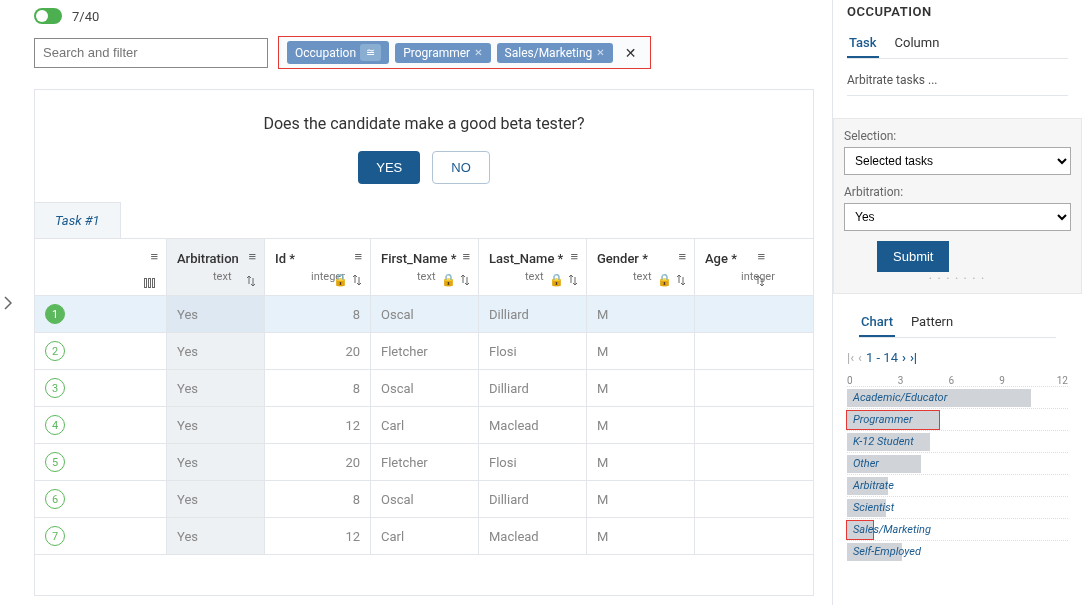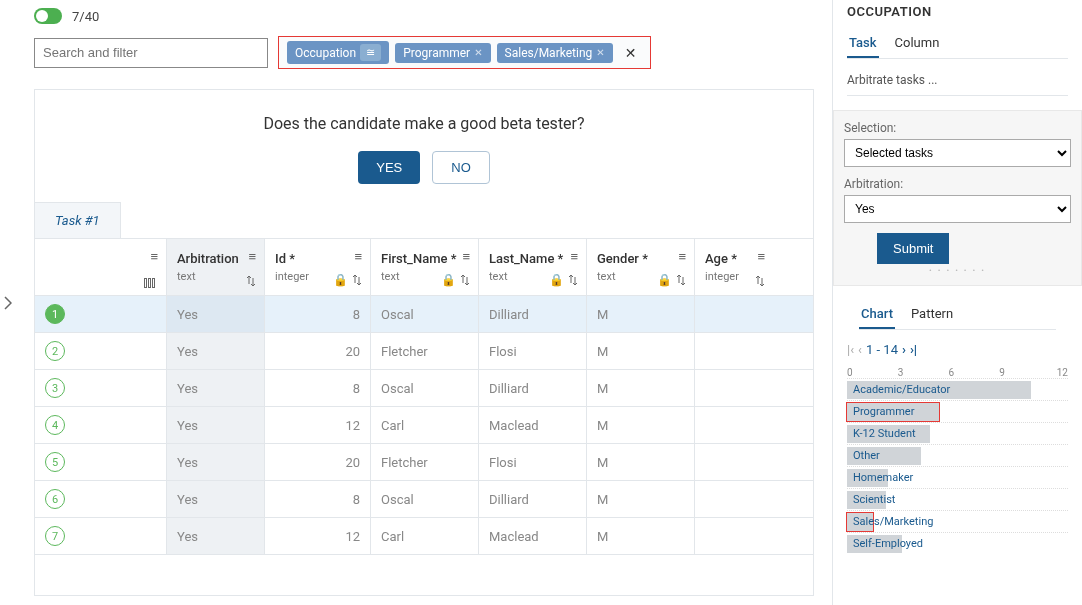--- a/index.html
+++ b/index.html
@@ -30,51 +30,51 @@
 .gcell { border-right: 1px solid #e2e6ea; padding: 8px 10px; display: flex; align-items: center; }
 .c0 { width: 132px; }
 .c1 { width: 98px; background: #eef1f4; }
 .c2 { width: 106px; }
 .c3 { width: 108px; }
 .c4 { width: 108px; }
 .c5 { width: 108px; }
 .c6 { width: 78px; border-right: none; }
 .ghead { height: 56px; align-items: flex-start; flex-direction: column; justify-content: center; gap: 4px; position: relative; }
 .ghead .hlabel { font-weight: 500; }
-.ghead .htype { font-size: 11px; color: #777; }
+.ghead .htype { font-size: 11px; color: #777; margin-left: 36px; }
 .ghead .hicons { position: absolute; right: 8px; top: 10px; display: flex; gap: 4px; color: #666; }
 .ghead .hicons2 { position: absolute; right: 8px; bottom: 8px; display: flex; gap: 4px; color: #666; font-size: 12px; align-items: center; }
 .rownum { width: 20px; height: 20px; border-radius: 50%; border: 1.5px solid #5cb85c; display: flex; align-items: center; justify-content: center; font-size: 11px; color: #5cb85c; }
 .rownum.filled { background: #5cb85c; color: #fff; }
 .datacell { color: #888; font-size: 13px; }
 .idcell { justify-content: flex-end; }
 .selrow { background: #e6f1fa; }
 .selrow .c1 { background: #dde8f2; }
 
 
 .side { width: 250px; border-left: 1px solid #e2e6ea; padding: 4px 14px 0 14px; display: flex; flex-direction: column; overflow-y: auto; }
 .side h3 { font-size: 13px; letter-spacing: .5px; font-weight: 600; margin-bottom: 10px; color: #333; }
 .stabs { display: flex; gap: 14px; border-bottom: 1px solid #e2e6ea; margin-bottom: 6px; }
 .stab { padding: 6px 2px; font-size: 13px; cursor: pointer; }
 .stab.active { color: #1a5a8e; border-bottom: 2px solid #1a5a8e; font-weight: 500; }
-.sline { font-size: 12px; color: #555; padding: 8px 0; border-bottom: 1px solid #e2e6ea; margin-bottom: 20px; }
+.sline { font-size: 12px; color: #555; padding: 8px 0; border-bottom: 1px solid #e2e6ea; margin-bottom: 28px; }
 .sform { background: #f6f6f6; border: 1px solid #e8e8e8; padding: 10px; margin: -6px -14px 8px -14px; }
 .sform label { font-size: 12px; color: #666; display: block; margin-bottom: 4px; }
 .sform select, .sform .sel { width: 100%; height: 28px; border: 1px solid #aaa; background: #fff; font-size: 12px; padding: 0 6px; margin-bottom: 10px; }
 .submit { background: #1a5a8e; color: #fff; border: none; padding: 8px 16px; font-size: 13px; cursor: pointer; margin-left: 33px; }
 .dotline { text-align: center; color: #bbb; letter-spacing: 2px; font-size: 8px; margin-top: 2px; }
 .stabs2 { display: flex; gap: 14px; border-bottom: 1px solid #e2e6ea; margin: 6px 12px; }
 .pager { display: flex; align-items: center; gap: 4px; font-size: 13px; color: #1a5a8e; margin: 6px 0 10px; }
 .pager .dis { color: #aaa; }
 .axis { display: flex; font-size: 10px; color: #888; padding-left: 0; }
 .axis span { flex: 1; text-align: left; }
 .axis span:last-child { text-align: right; flex: 0 0 18px; }
 .barrow { position: relative; height: 22px; border-top: 1px dotted #ddd; }
 .bar { position: absolute; top: 2px; left: 0; height: 18px; background: #d0d4d8; }
-.barlabel { position: absolute; top: 4px; left: 6px; font-size: 11px; color: #1a5a8e; white-space: nowrap; }
+.barlabel { position: absolute; top: 4px; left: 6px; font-size: 11px; color: #1a5a8e; white-space: nowrap; font-style: italic; }
 .barsel { outline: 1px solid #e53935; }
 .sort-svg { width: 10px; height: 12px; }
 .col-icon { width: 14px; height: 10px; display: inline-block; }
 .col-icon span { display: inline-block; width: 3px; height: 10px; border: 1px solid #666; margin-right: 1px; }
 </style>
 </head>
 <body>
 
 <div class="expander">
   <svg width="8" height="14" viewBox="0 0 8 14">
@@ -323,21 +323,21 @@
       <div class="barrow">
         <div class="bar" style="width:37.5%"></div>
         <div class="barlabel">K-12 Student</div>
       </div>
       <div class="barrow">
         <div class="bar" style="width:33.33333333333333%"></div>
         <div class="barlabel">Other</div>
       </div>
       <div class="barrow">
         <div class="bar" style="width:18.333333333333336%"></div>
-        <div class="barlabel">Homemaker</div>
+        <div class="barlabel">Arbitrate</div>
       </div>
       <div class="barrow">
         <div class="bar" style="width:17.5%"></div>
         <div class="barlabel">Scientist</div>
       </div>
       <div class="barrow">
         <div class="bar barsel" style="width:11.666666666666666%"></div>
         <div class="barlabel">Sales/Marketing</div>
       </div>
       <div class="barrow">

